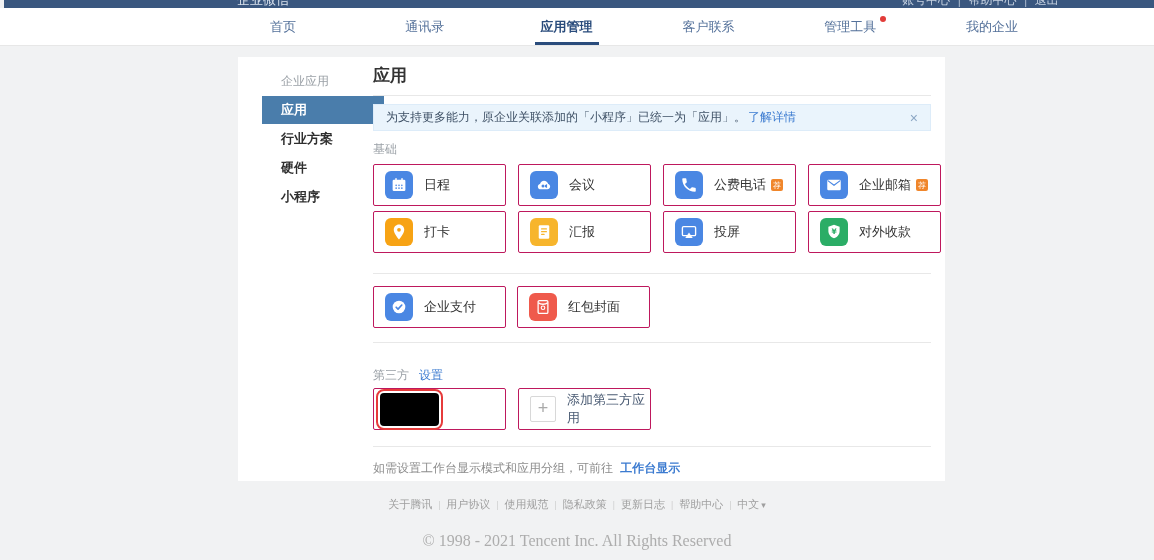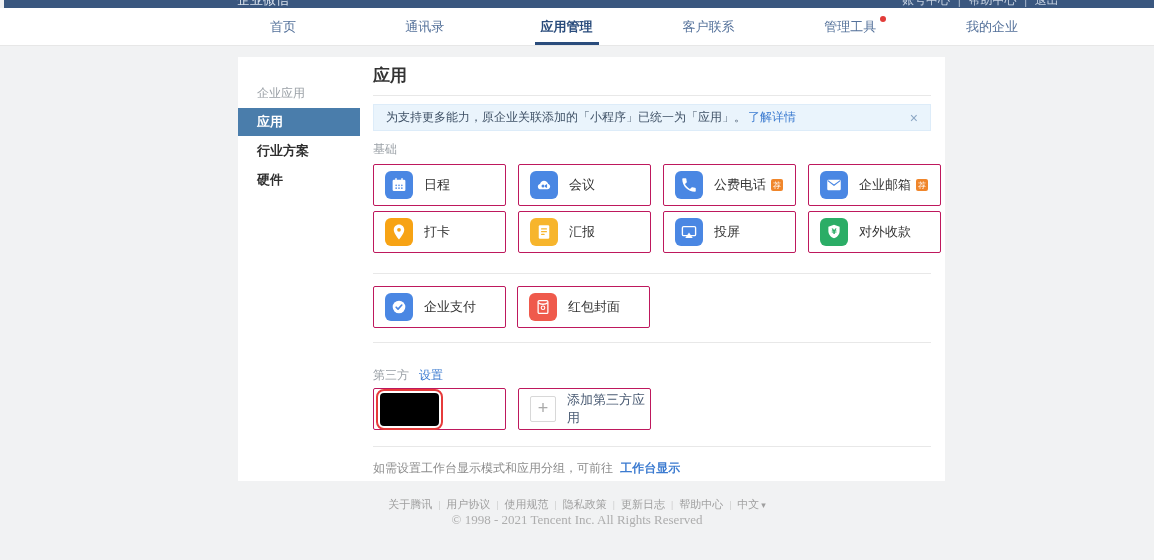--- a/index.html
+++ b/index.html
@@ -17,21 +17,21 @@
   .nav-item{flex:1;text-align:center;line-height:37px;font-size:13px;color:#54719a;cursor:pointer;position:relative;}
   .nav-item.active{color:#2a4c7c;font-weight:bold;}
   .nav-item.active .underline{position:absolute;left:50%;transform:translateX(-50%);bottom:0;width:64px;height:3px;background:#2a4c7c;}
   .nav-label{position:relative;display:inline-block;padding:0 2px;}
   .nav-dot{position:absolute;top:8px;right:-8px;width:6px;height:6px;border-radius:50%;background:#e23c39;}
 
   
   .panel{position:absolute;left:238px;top:57px;width:707px;height:424px;background:#ffffff;}
 
   
-  .sidebar{position:absolute;left:0;top:16px;width:122px;height:100%;}
+  .sidebar{position:absolute;left:0;top:4px;width:122px;height:100%;padding-left:24px;}
   .side-header{padding:12px 0 6px 19px;font-size:12px;color:#9aa0a6;}
   .side-header.second{padding-top:14px;}
   .side-item{height:29px;line-height:29px;padding-left:19px;font-size:13px;color:#2f2f2f;font-weight:600;cursor:pointer;}
   .side-item.active{height:28px;line-height:28px;background:#4a7dab;color:#ffffff;}
 
   
   .main{position:absolute;left:122px;top:0;right:0;bottom:0;padding:0 0 0 13px;}
   .page-title{margin:9px 0 0 0;font-size:17px;font-weight:600;color:#333;line-height:20px;}
   .rule{border:none;border-top:1px solid #e8e8e8;margin:9px 14px 0 0;}
   .notice{margin:8px 14px 0 0;height:27px;background:#eaf4fc;border:1px solid #ddecf9;box-sizing:border-box;display:flex;align-items:center;padding:0 12px;font-size:12px;color:#3f5166;}
@@ -52,21 +52,21 @@
   .annotation{position:absolute;left:2px;top:0;width:67px;height:41px;box-sizing:border-box;border:2px solid #e63b3b;border-radius:8px;padding:2px;}
   .redaction{width:100%;height:100%;background:#000;border-radius:4px;}
   .note{margin-top:13px;font-size:12px;color:#8c8c8c;}
   .note .link{color:#3c7bd0;font-weight:bold;cursor:pointer;margin-left:4px;}
 
   
   .footer{position:absolute;left:0;top:497px;width:100%;text-align:center;font-family:Liberation Serif, serif;}
   .footer-line1{font-size:11px;color:#9f9f9f;}
   .footer-line1 .sep{color:#c5c5c5;margin:0 6px;}
   .footer-line1 .flink{cursor:pointer;}
-  .footer-line2{margin-top:0;font-size:13px;color:#adadad;}
+  .footer-line2{margin-top:20px;font-size:16px;color:#adadad;}
   .caret{font-size:9px;color:#9f9f9f;margin-left:2px;}
 </style>
 </head>
 <body>
 
 <div class="screen">
 
   <div class="topbar">
     <span class="logo">企业微信</span>
     <span class="userlinks">账号中心 ｜ 帮助中心 ｜ 退出</span>
@@ -83,20 +83,21 @@
     </div>
   </div>
 
   <div class="panel">
 
     <div class="sidebar">
       <div class="side-header">企业应用</div>
       <div class="side-item active">应用</div>
       <div class="side-item">行业方案</div>
       <div class="side-item">硬件</div>
+      <div class="side-item">小程序</div>
     </div>
 
     <div class="main">
       <h1 class="page-title">应用</h1>
       <hr class="rule">
 
       <div class="notice">
         <span>为支持更多能力，原企业关联添加的「小程序」已统一为「应用」。</span>
         <span class="link">了解详情</span>
         <span class="close">×</span>

